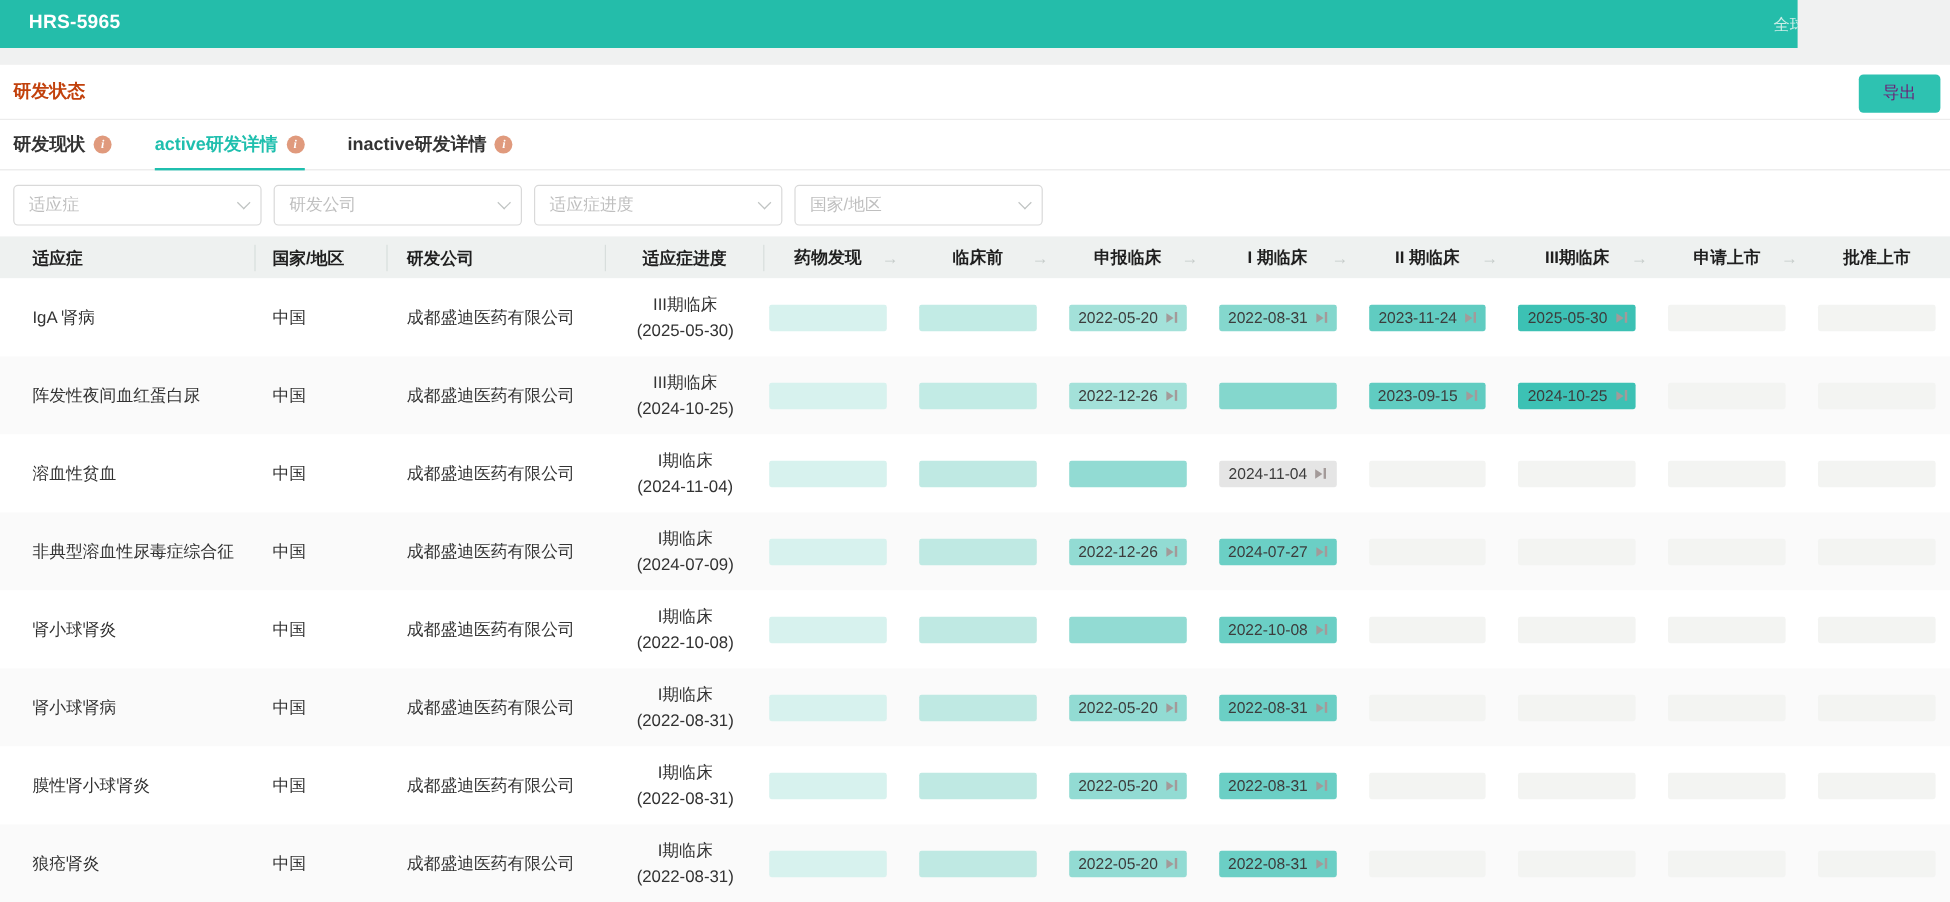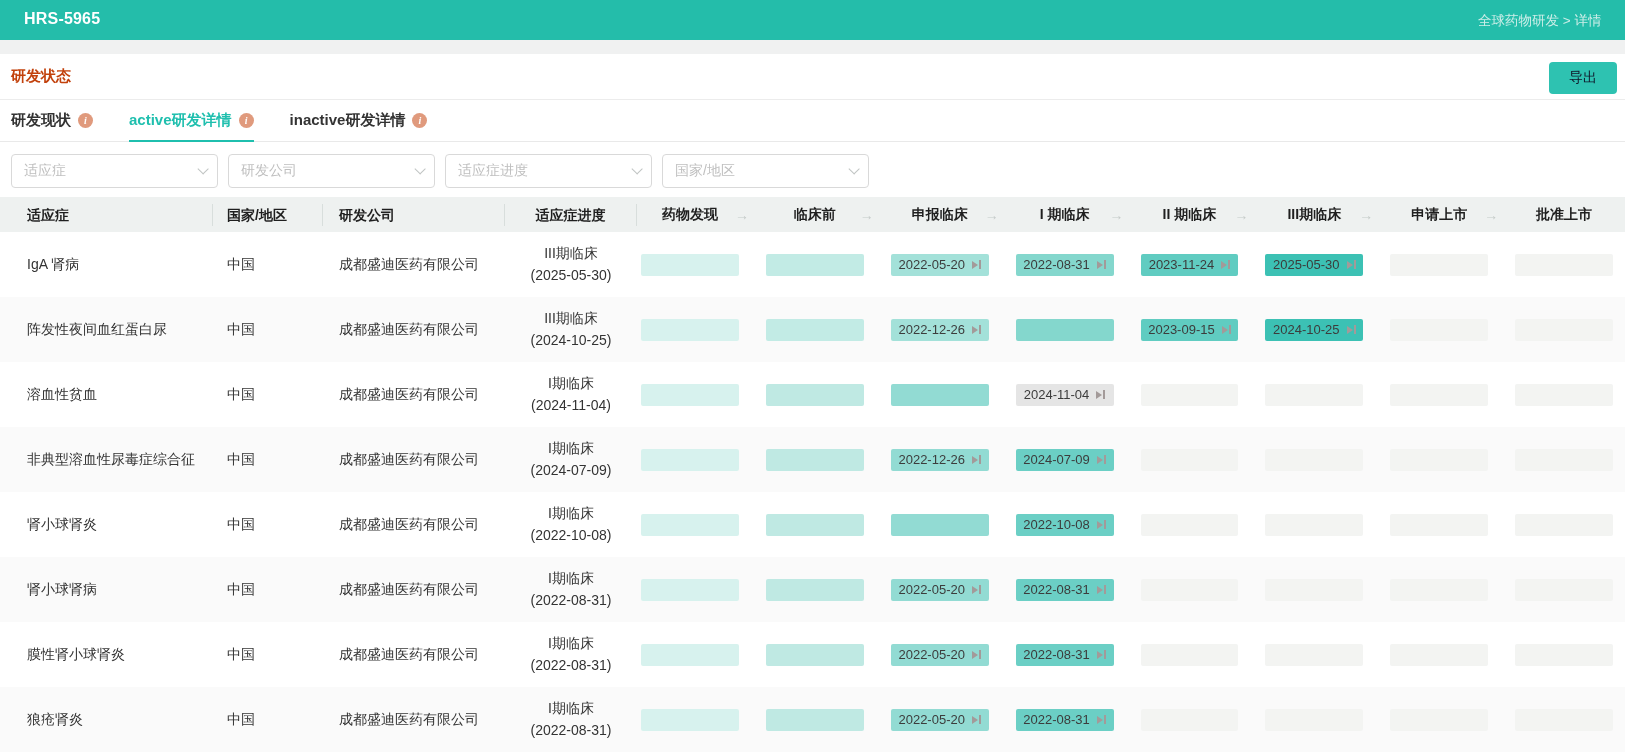--- a/index.html
+++ b/index.html
@@ -5,21 +5,21 @@
   * { box-sizing: border-box; }
   html,body { margin:0; padding:0; }
   body {
     width:1625px; height:752px; overflow:hidden; position:relative;
     background:#f0f1f1;
     font-family:"Liberation Sans", sans-serif;
     color:#333;
   }
   
   .topbar {
-    position:absolute; top:0; left:0; width:1625px; height:40px;
+    position:absolute; top:0; left:0; width:1498px; height:40px;
     background:#24bdaa; overflow:hidden;
   }
   .topbar-title {
     position:absolute; left:24px; top:10px;
     color:#fff; font-size:16px; font-weight:bold; letter-spacing:.2px;
   }
   .topbar-breadcrumb {
     position:absolute; left:1478px; top:12px;
     color:#cdeee8; font-size:13.5px; white-space:nowrap;
   }
@@ -28,21 +28,21 @@
     position:absolute; top:54px; left:0; width:1625px; height:698px;
     background:#fff;
   }
   .section-title-wrap {
     height:46px; border-bottom:1px solid #ececec;
     display:flex; align-items:center; padding:0 11px;
   }
   .section-title { font-size:15px; font-weight:bold; color:#c2410c; }
   .export-btn {
     position:absolute; top:8px; left:1549px; height:32px;
-    padding:0 20px; background:#2ec2b1; color:#0f172a; border:none;
+    padding:0 20px; background:#2ec2b1; color:#701a75; border:none;
     border-radius:4px; font-size:14px; font-family:inherit; cursor:pointer;
     white-space:nowrap;
   }
   
   .tabs {
     height:42px; border-bottom:1px solid #e9e9e9;
     display:flex; align-items:stretch; padding:0 11px; gap:36px;
   }
   .tab {
     display:flex; align-items:center; gap:7px;
@@ -376,21 +376,21 @@
               <div class="bar" style="background: rgb(146, 219, 211);">
                 <div>2022-12-26</div>
                 <div class="skip-icon">
                   <div class="tri"></div>
                   <div class="stick"></div>
                 </div>
               </div>
             </div>
             <div class="stage-col">
               <div class="bar" style="background: rgb(107, 207, 197);">
-                <div>2024-07-09</div>
+                <div>2024-07-27</div>
                 <div class="skip-icon">
                   <div class="tri"></div>
                   <div class="stick"></div>
                 </div>
               </div>
             </div>
             <div class="stage-col">
               <div class="bar"></div>
             </div>
             <div class="stage-col">

